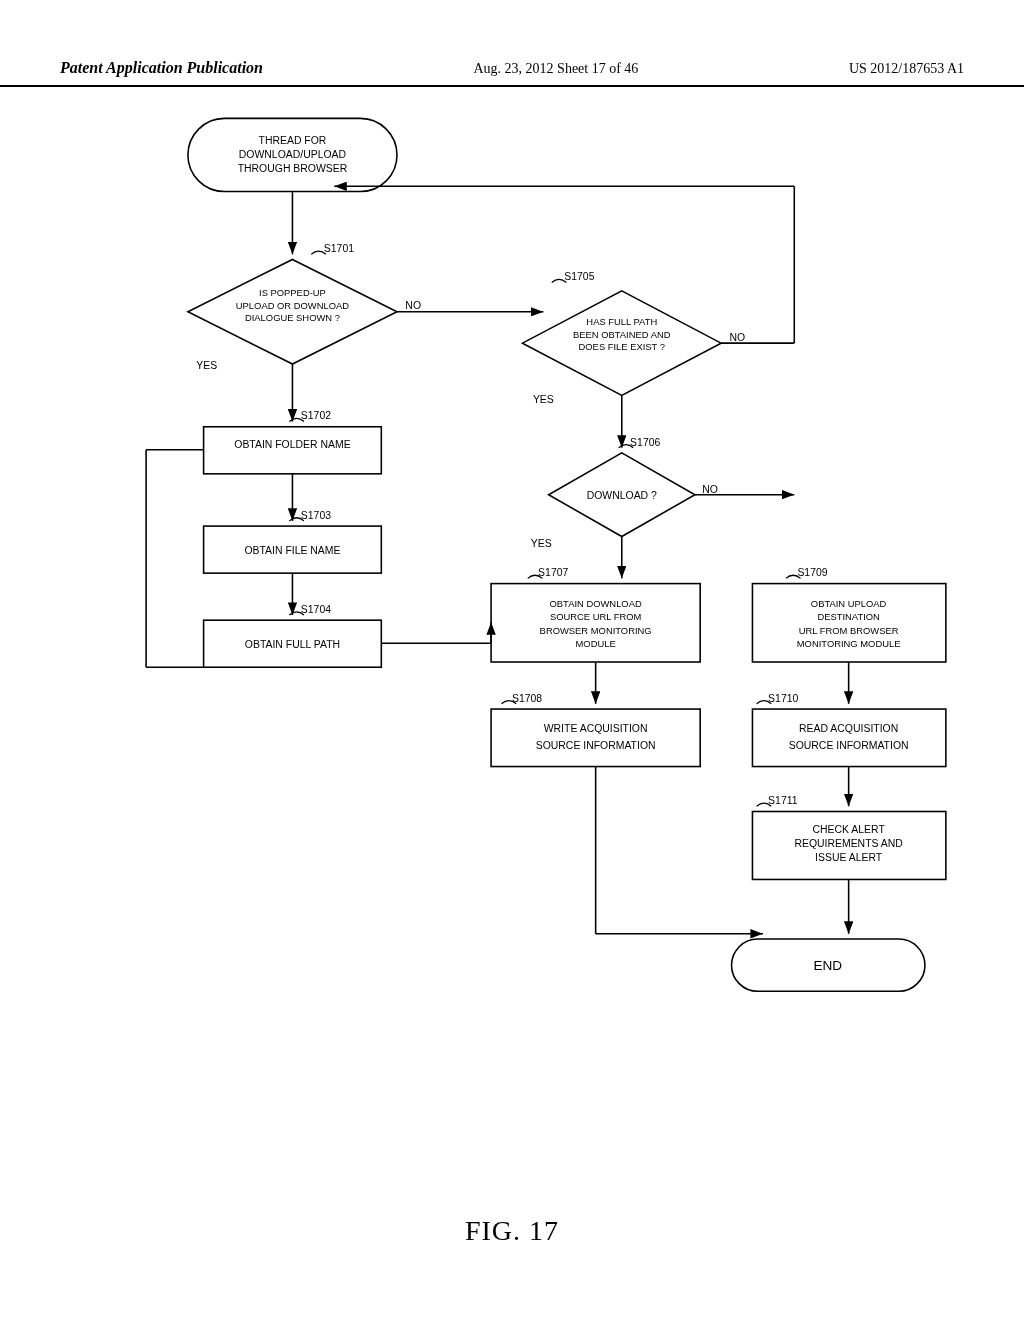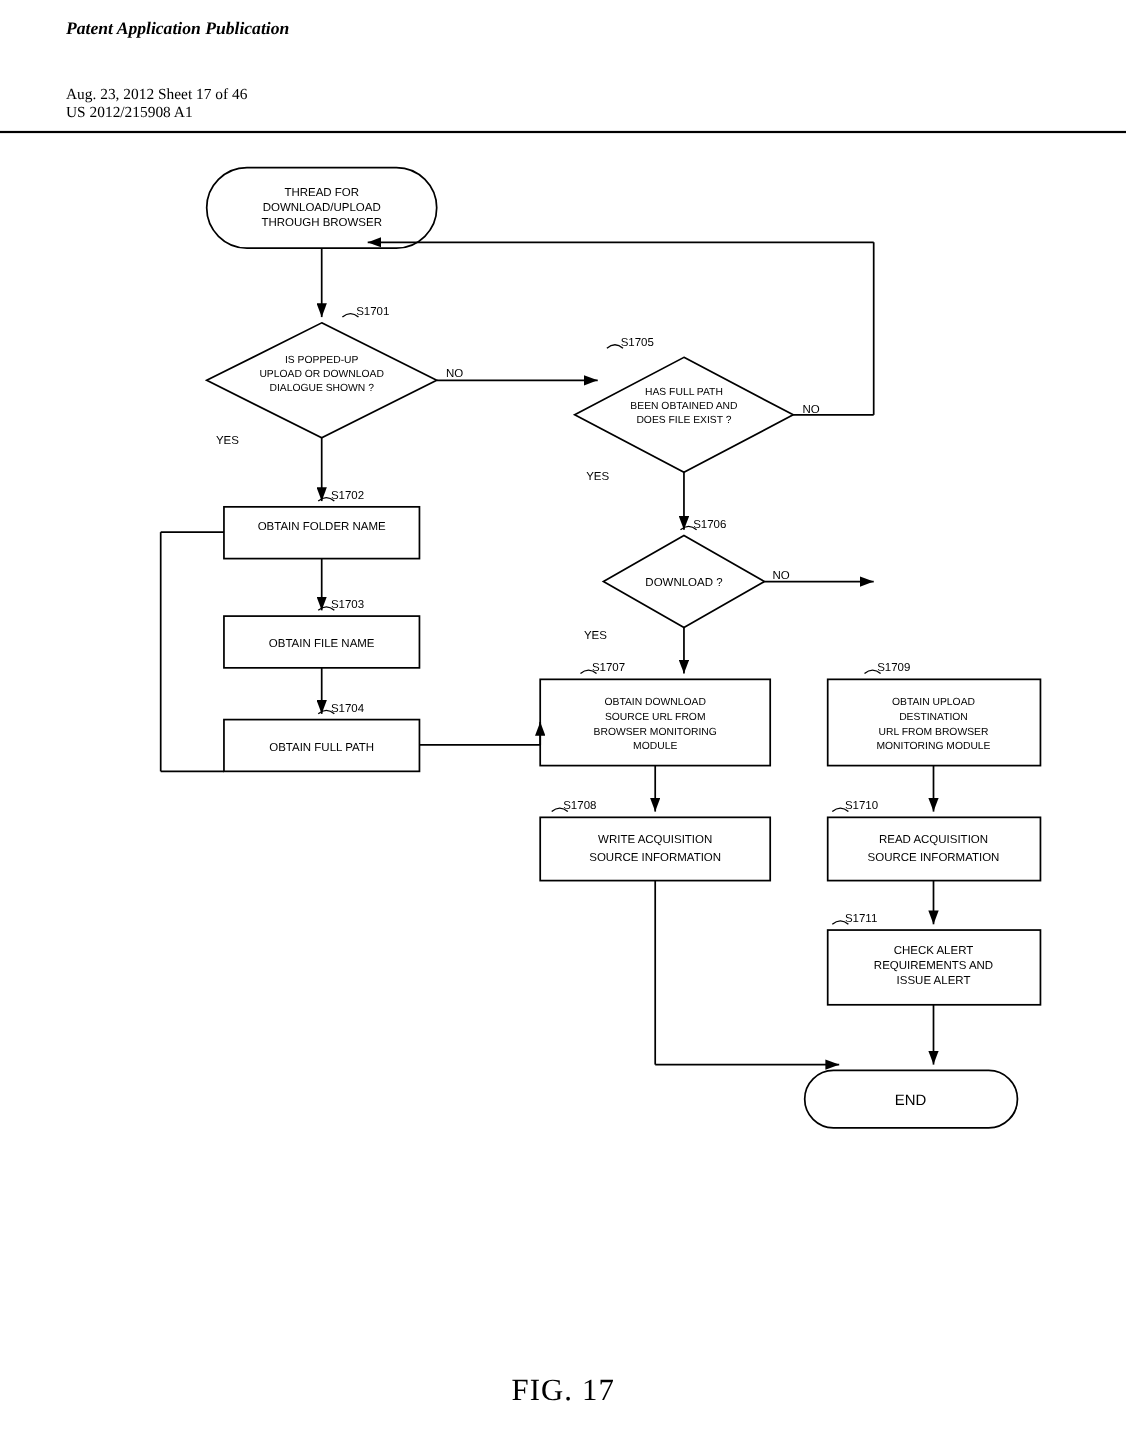--- a/index.html
+++ b/index.html
@@ -12,21 +12,20 @@
       overflow-x: hidden;
     }
 
     
     .header {
       display: flex;
       justify-content: space-between;
       align-items: baseline;
       padding: 18px 60px 8px 60px;
       border-bottom: 2px solid #000;
-      flex-direction: column;
     }
     .header-left {
       font-style: italic;
       font-weight: bold;
       font-size: 16px;
     }
     .header-center {
       font-size: 14px;
       margin-top: 43px;
     }
@@ -58,21 +57,21 @@
       font-weight: normal;
       letter-spacing: 1px;
     }
   </style>
 </head>
 <body>
 
 <div class="header">
   <span class="header-left">Patent Application Publication</span>
   <span class="header-center">Aug. 23, 2012  Sheet 17 of 46</span>
-  <span class="header-right">US 2012/215908 A1</span>
+  <span class="header-right">US 2012/187653 A1</span>
 </div>
 
 <div class="diagram-area">
   <svg class="flowchart" viewBox="0 0 900 1100" xmlns="http://www.w3.org/2000/svg">
     <defs>
       <marker id="arrowhead" markerWidth="8" markerHeight="6" refX="8" refY="3" orient="auto">
         <polygon points="0 0, 8 3, 0 6" fill="#000"></polygon>
       </marker>
     </defs>
 

